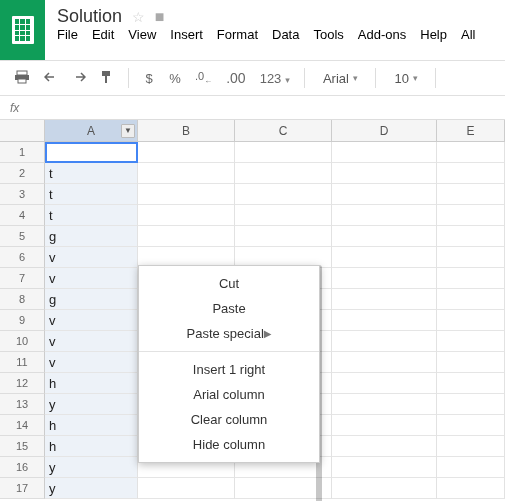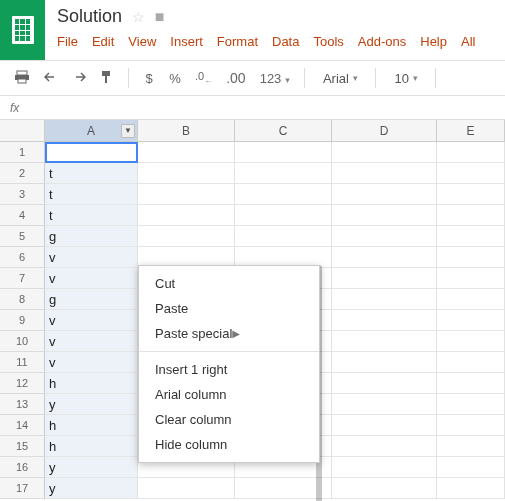--- a/index.html
+++ b/index.html
@@ -7,21 +7,21 @@
 
   .header { display: flex; height: 60px; }
   .logo-box { width: 45px; height: 60px; background: #0f9d58; display:flex; align-items:center; justify-content:center; }
   .logo-sheet { width: 22px; height: 28px; background:#fff; border-radius:1px; display:grid; grid-template-columns:repeat(3,1fr); grid-template-rows:repeat(4,1fr); gap:1px; padding:3px; }
   .logo-sheet div { background:#0f9d58; }
   .title-area { flex:1; padding: 6px 0 0 12px; }
   .title-row { display:flex; align-items:center; gap:10px; }
   .doc-title { font-size: 18px; color:#333; }
   .star { color:#ccc; font-size:14px; }
   .folder { color:#aaa; font-size:16px; }
-  .menubar { display:flex; gap:14px; margin-top: 7px; font-size:13px; color:#c2410c;text-align:right; }
+  .menubar { display:flex; gap:14px; font-size:13px; color:#000000;text-align:right; }
   .menubar span { cursor:default; }
 
   .toolbar { height: 36px; border-top:1px solid #e0e0e0; border-bottom:1px solid #e0e0e0; display:flex; align-items:center; padding:0 10px; gap:6px; font-size:13px; color:#555; }
   .tb-btn { padding:4px 4px; min-width:20px; text-align:center; color:#666; }
   .divider { width:1px; height:20px; background:#ddd; margin:0 4px; }
   .font-sel { display:flex; align-items:center; padding:0 8px; }
   .dd { color:#888; font-size:9px; margin-left:4px; }
 
   .fx-bar { height:24px; border-bottom:1px solid #ddd; display:flex; align-items:center; padding:0 10px; font-size:12px; color:#777; font-style:italic; }
 
@@ -32,21 +32,21 @@
   .ch.sel { background:#c8d6e8; }
   .ch .arrow { position:absolute; right:2px; top:4px; width:14px; height:14px; background:#eee; border:1px solid #bbb; font-size:8px; line-height:12px; color:#555; border-radius:1px; }
 
   .row { display:flex; height:21px; }
   .rh { width:45px; border-right:1px solid #ccc; border-bottom:1px solid #ddd; background:#f5f5f5; text-align:center; font-size:11px; color:#666; line-height:21px; }
   .cell { border-right:1px solid #e2e2e2; border-bottom:1px solid #e5e5e5; font-size:13px; color:#222; padding-left:4px; line-height:21px; overflow:hidden; white-space:nowrap; }
   .cell.colA { background:#edf2f8; }
   .cell.active { outline:2px solid #4285f4; outline-offset:-2px; background:#fff; }
 
   .ctx-menu { position:absolute; left:138px; top:145px; width:182px; background:#fff; border:1px solid #ccc; box-shadow:0 2px 8px rgba(0,0,0,.25); font-size:13px; color:#333; padding:5px 0; z-index:10; }
-  .ctx-item { padding:5px 16px; display:flex; justify-content:flex-start; align-items:center; }
+  .ctx-item { padding:5px 16px; display:flex; justify-content:center; align-items:center; }
   .ctx-sep { height:1px; background:#e2e2e2; margin:5px 0; }
   .sub { color:#777; font-size:10px; }
   .scroll-ind { position:absolute; left:316px; top:145px; width:6px; height:354px; background:rgba(0,0,0,.22); border-radius:3px; z-index:9; }
 </style>
 </head>
 <body>
 
 <div class="header">
   <div class="logo-box">
     <div class="logo-sheet">

